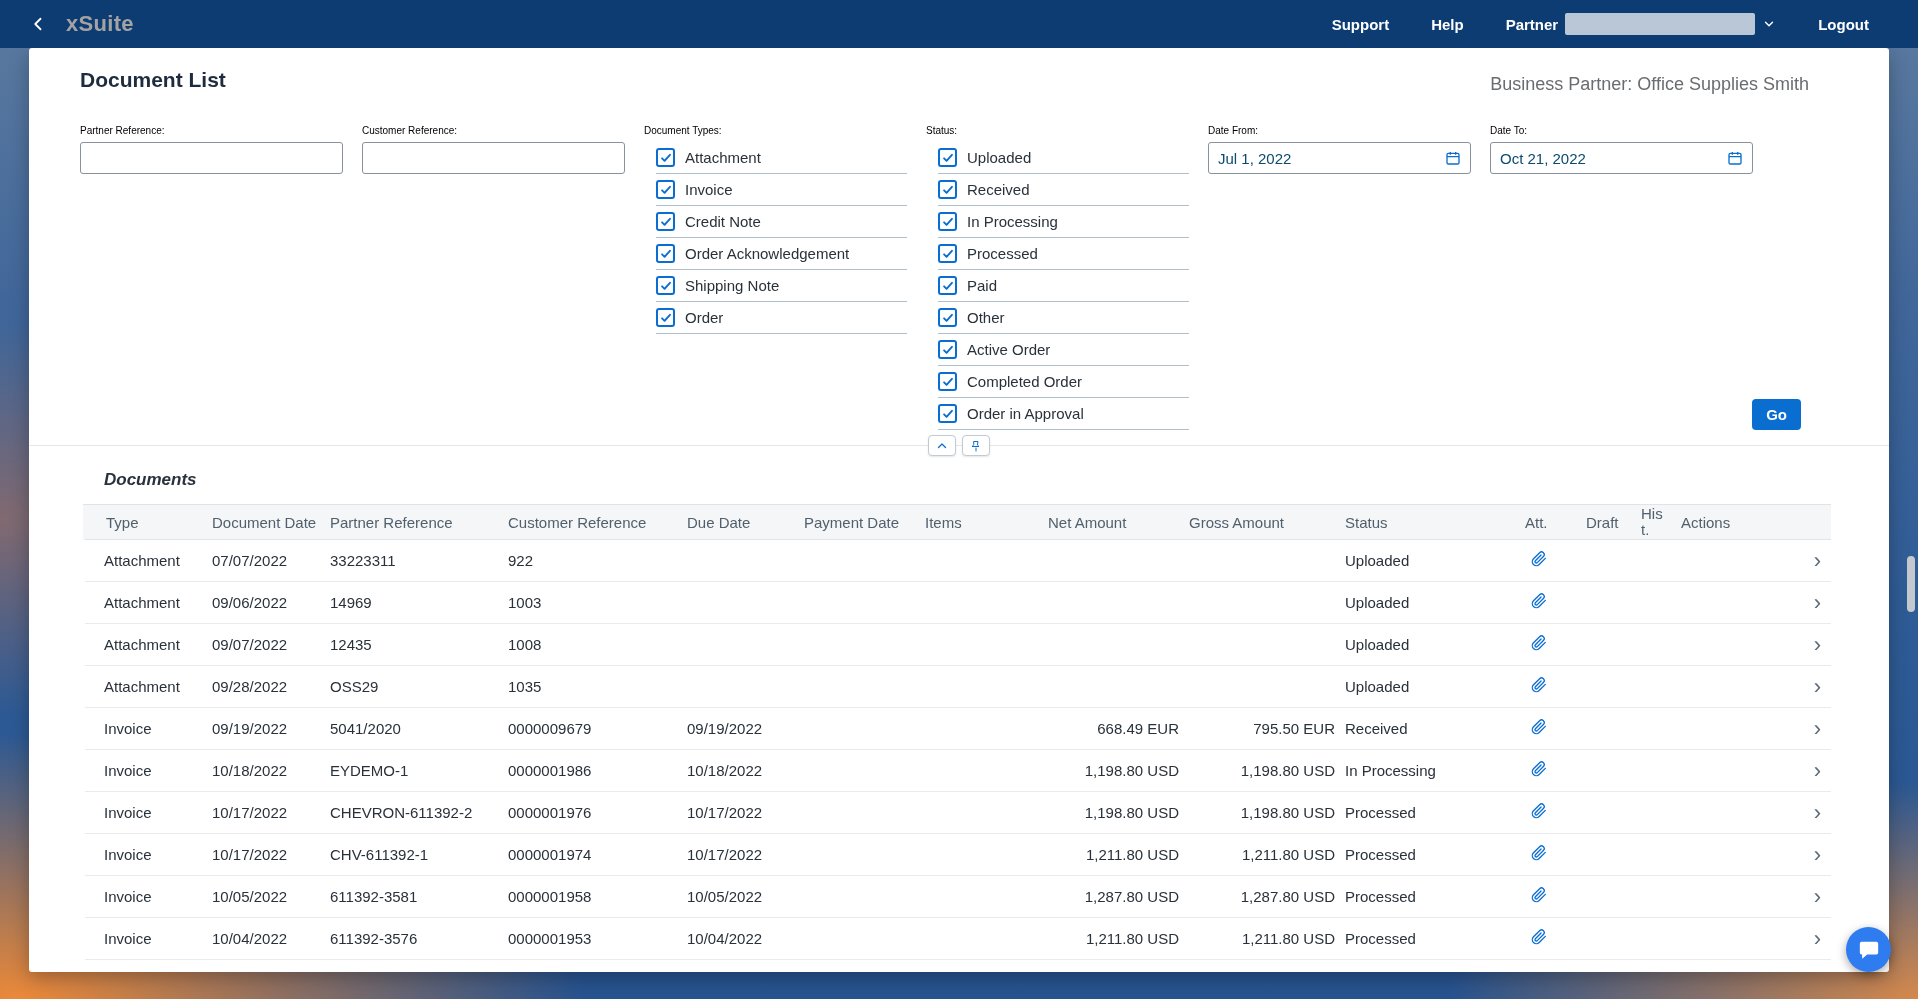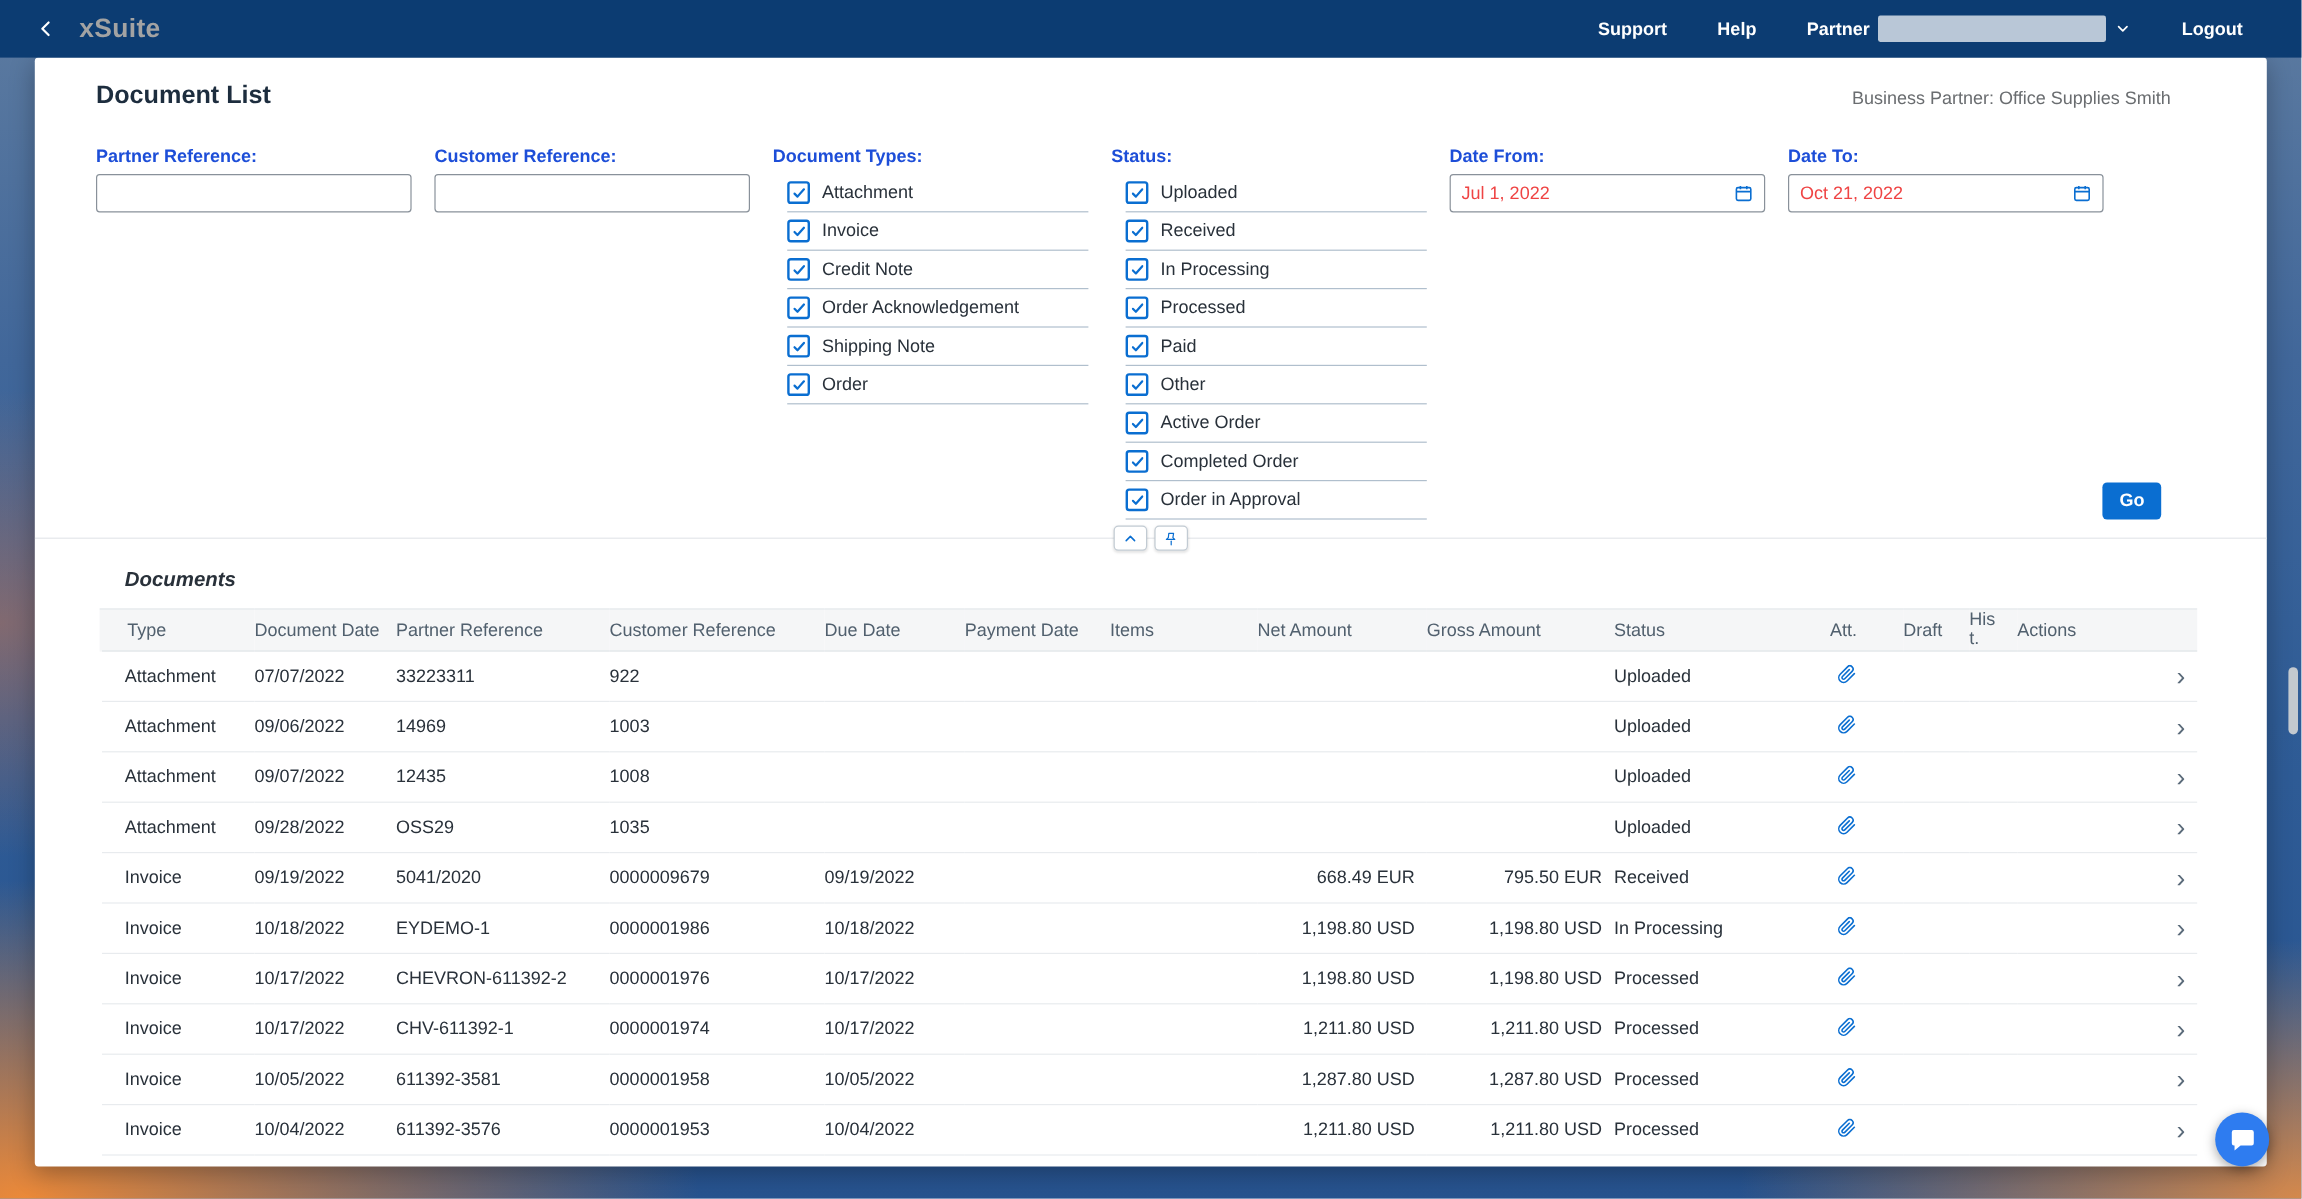--- a/index.html
+++ b/index.html
@@ -29,29 +29,29 @@
   .nav-link{color:#fff;font-size:15px;font-weight:bold;text-decoration:none;cursor:pointer;}
   .partner{display:flex;align-items:center;gap:7px;color:#fff;font-size:15px;font-weight:bold;cursor:pointer;}
   .redacted{width:190px;height:22px;background:#c9d4e0;opacity:.92;border-radius:2px;}
   
   .card{
     position:absolute;top:48px;left:29px;right:29px;bottom:27px;background:#fff;
     border-radius:3px;box-shadow:0 6px 20px rgba(0,0,0,.28);overflow:hidden;z-index:4;
   }
   .card-header{display:flex;justify-content:space-between;align-items:flex-start;padding:20px 80px 0 51px;}
   .card-header h1{margin:0;font-size:21px;font-weight:600;color:#1d2d3e;}
-  .bp{font-size:15px;color:#6a6d70;padding-top:6px;}
+  .bp{font-size:18px;color:#6a6d70;padding-top:6px;}
   
   .filters{position:relative;display:flex;gap:19px;align-items:flex-start;padding:30px 0 0 51px;}
   .fcol{width:263px;flex:none;}
-  .flabel{display:block;font-size:15px;color:#1d4ed8;margin-bottom:6px;font-weight:bold;}
+  .flabel{display:block;font-size:10px;color:#000000;margin-bottom:6px;}
   .txt,.datebox{box-sizing:border-box;width:100%;height:32px;border:1px solid #89919a;border-radius:3px;background:#fff;}
   .txt{padding:0 8px;font-size:15px;color:#29313a;font-family:inherit;outline:none;}
   .datebox{display:flex;align-items:center;padding:0 9px;gap:6px;cursor:pointer;}
-  .datebox input{border:none;outline:none;flex:1;min-width:0;font-size:15px;color:#ef4444;font-family:inherit;background:transparent;padding:0;}
+  .datebox input{border:none;outline:none;flex:1;min-width:0;font-size:15px;color:#0c4a6e;font-family:inherit;background:transparent;padding:0;}
   .checklist{list-style:none;margin:2px 0 0 12px;padding:0;width:251px;}
   .check-item{display:flex;align-items:center;gap:10px;height:32px;border-bottom:1px solid #b0bfcd;cursor:pointer;box-sizing:border-box;}
   .cbx{flex:none;width:15px;height:15px;border:2px solid #0a6ed1;border-radius:3px;background:#fff;display:flex;align-items:center;justify-content:center;}
   .cbl{font-size:15px;color:#29313a;white-space:nowrap;}
   .go{
     position:absolute;right:88px;bottom:0;height:31px;min-width:46px;padding:0 14px;
     background:#0a6ed1;color:#fff;border:none;border-radius:4px;font-size:15px;font-weight:600;
     font-family:inherit;cursor:pointer;
   }
   .filter-footer{position:relative;margin-top:15px;height:1px;background:#e4e7ea;}

